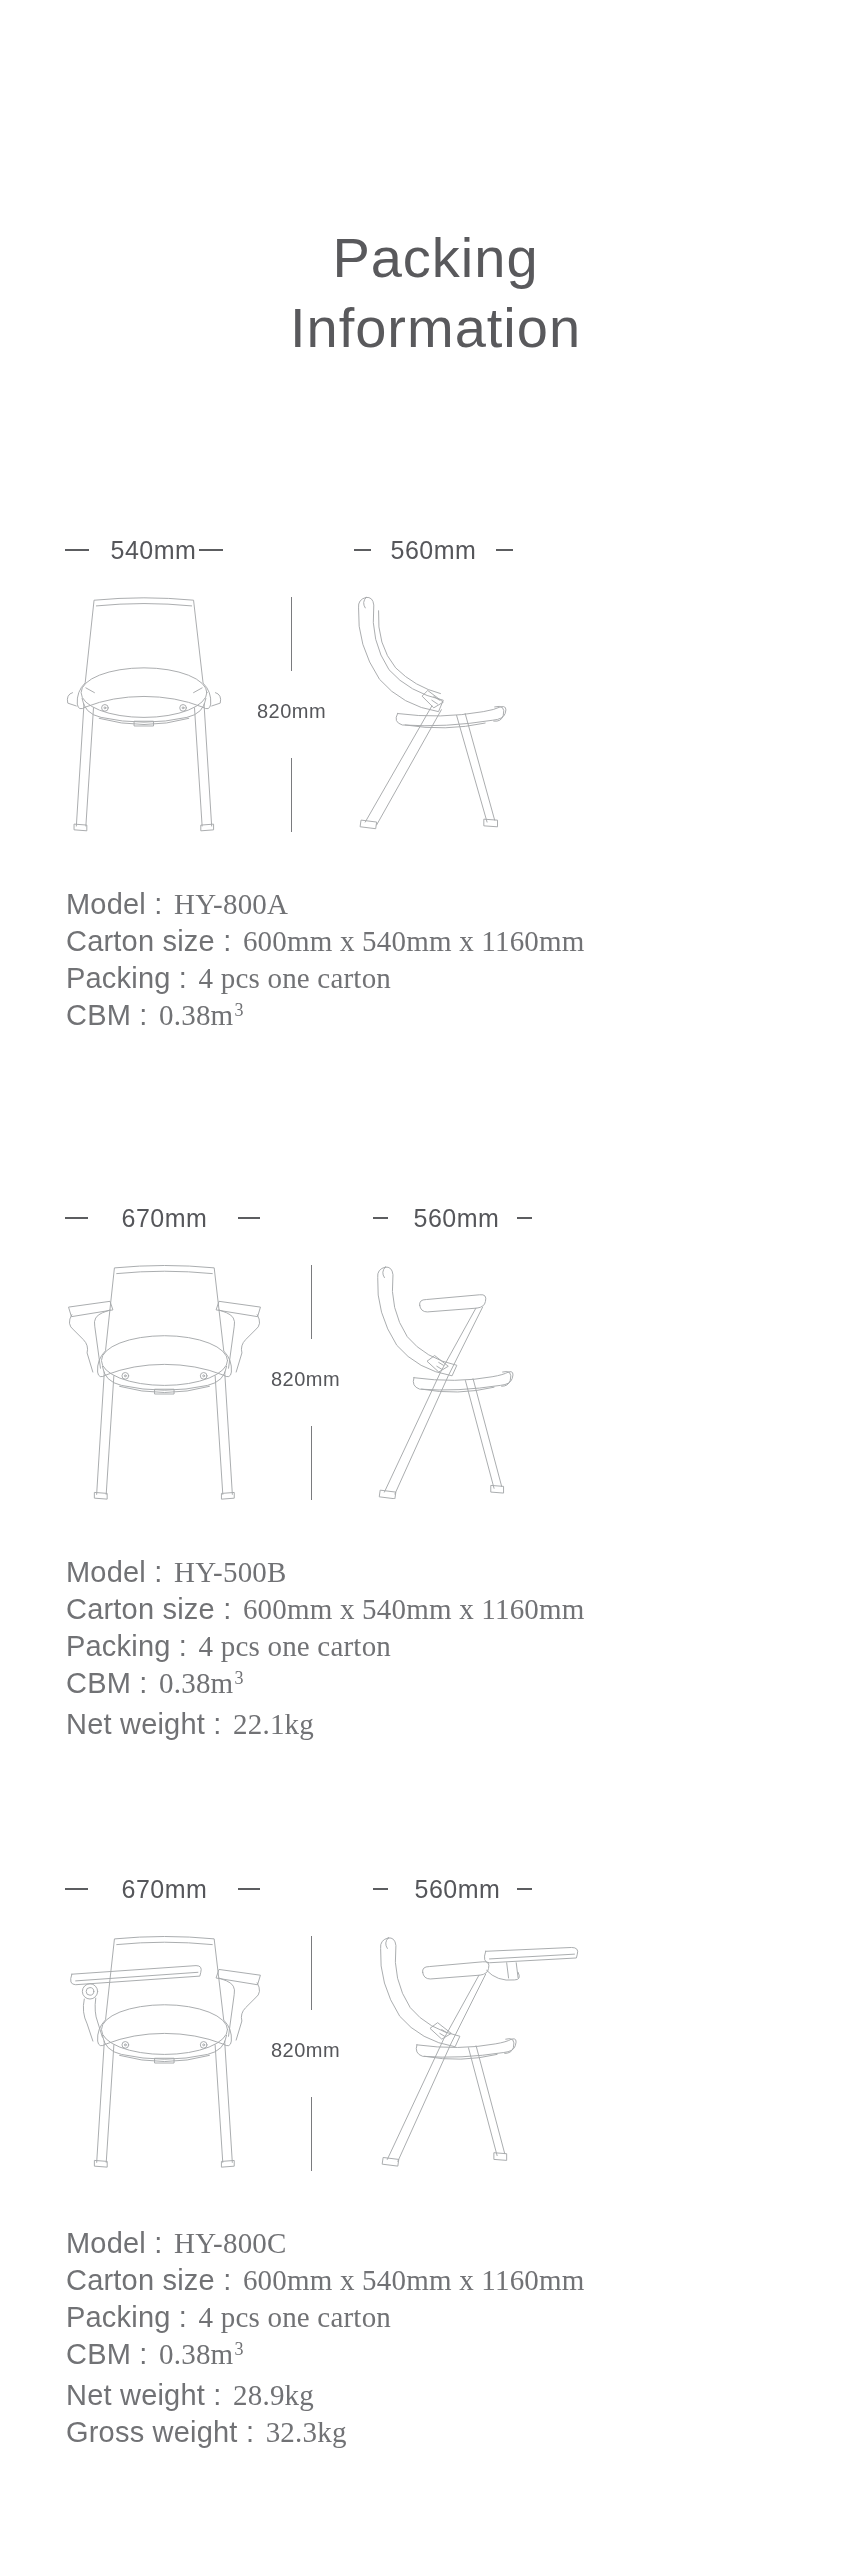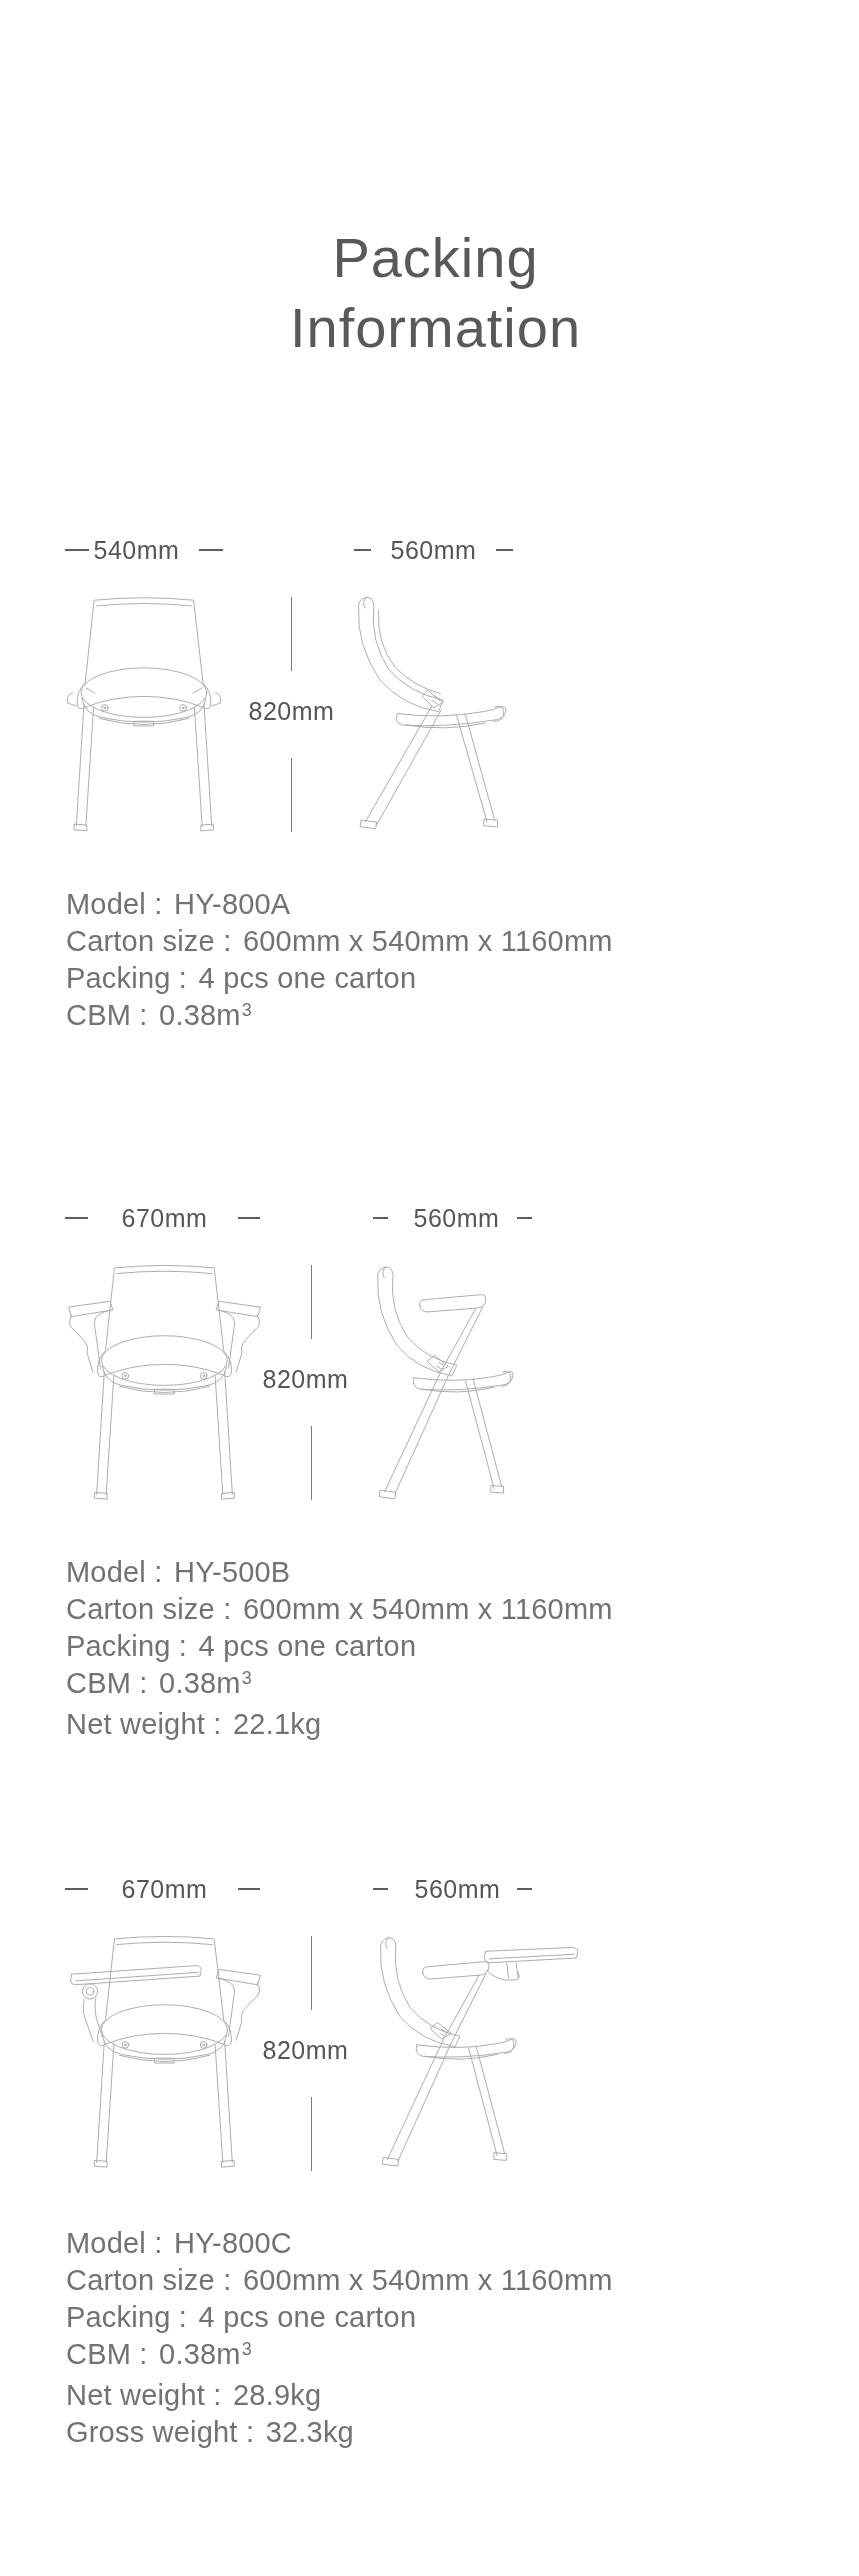--- a/index.html
+++ b/index.html
@@ -22,21 +22,21 @@
   .sec { position:absolute; left:0; width:859px; height:239px; }
   #sec1 { top:597px; } #sec2 { top:1265px; } #sec3 { top:1936px; }
 
   
   .dash { position:absolute; top:-48px; height:1.9px; background:#5c5d60; }
   .dim-label {
     position:absolute; top:-62px; width:95px; height:31px; line-height:31px;
     text-align:center; font-size:25px; color:#55565a; letter-spacing:0.5px;
   }
   #sec1 .d1 { left:65px;  width:24px; }
-  #sec1 .lblF { left:89px; }
+  #sec1 .lblF { left:106px; }
   #sec1 .d2 { left:199px; width:24px; }
   #sec1 .d3 { left:354px; width:17px; }
   #sec1 .lblS { left:386px; }
   #sec1 .d4 { left:496px; width:17px; }
 
   #sec2 .d1, #sec3 .d1 { left:65px;  width:23px; }
   #sec2 .lblF, #sec3 .lblF { left:117px; }
   #sec2 .d2, #sec3 .d2 { left:238px; width:22px; }
   #sec2 .d3, #sec3 .d3 { left:373px; width:15.3px; }
   #sec2 .lblS { left:409px; }
@@ -44,21 +44,21 @@
   #sec2 .d4, #sec3 .d4 { left:517px; width:15.3px; }
 
   
   .vseg { position:absolute; width:1px; background:#7a7b7e; }
   .vseg.a { top:0;    height:74px; }
   .vseg.b { top:161px; height:74px; }
   #sec1 .vseg { left:291px; }
   #sec2 .vseg, #sec3 .vseg { left:311px; }
   .height-label {
     position:absolute; top:99px; width:115px; height:31px; line-height:31px;
-    text-align:center; font-size:25px; color:#55565a; letter-spacing:0.5px;
+    text-align:center; font-size:20px; color:#55565a; letter-spacing:0.5px;
   }
   #sec1 .height-label { left:234px; }
   #sec2 .height-label, #sec3 .height-label { left:248px; }
 
   
   .chair { position:absolute; top:0; }
   #sec1 .chair-front { left:63px; }
   #sec1 .chair-side  { left:350px; top:-1.9px; }
   #sec2 .chair-front { left:64px; }
   #sec2 .chair-side  { left:372px; }
@@ -67,21 +67,21 @@
   .chair svg { display:block; }
   .chair path, .chair ellipse, .chair circle, .chair line {
     fill:none; stroke:#a6a9ab; stroke-width:1; stroke-linecap:round; stroke-linejoin:round;
   }
 
   
   .specs {
     position:absolute; top:289px; left:66px; width:745px;
     font-size:29px; line-height:37px; color:#717275; letter-spacing:0.2px;
   }
-  .spec-value { margin-left:11.5px; }
+  .spec-value { margin-left:11.5px;font-family:Liberation Serif, serif; }
   .sup { font-size:18px; position:relative; top:-9.5px; margin-left:1px; }
 </style>
 </head>
 <body>
 
 <div class="page">
 
   <div class="title">
     <div>Packing</div>
     <div>Information</div>

